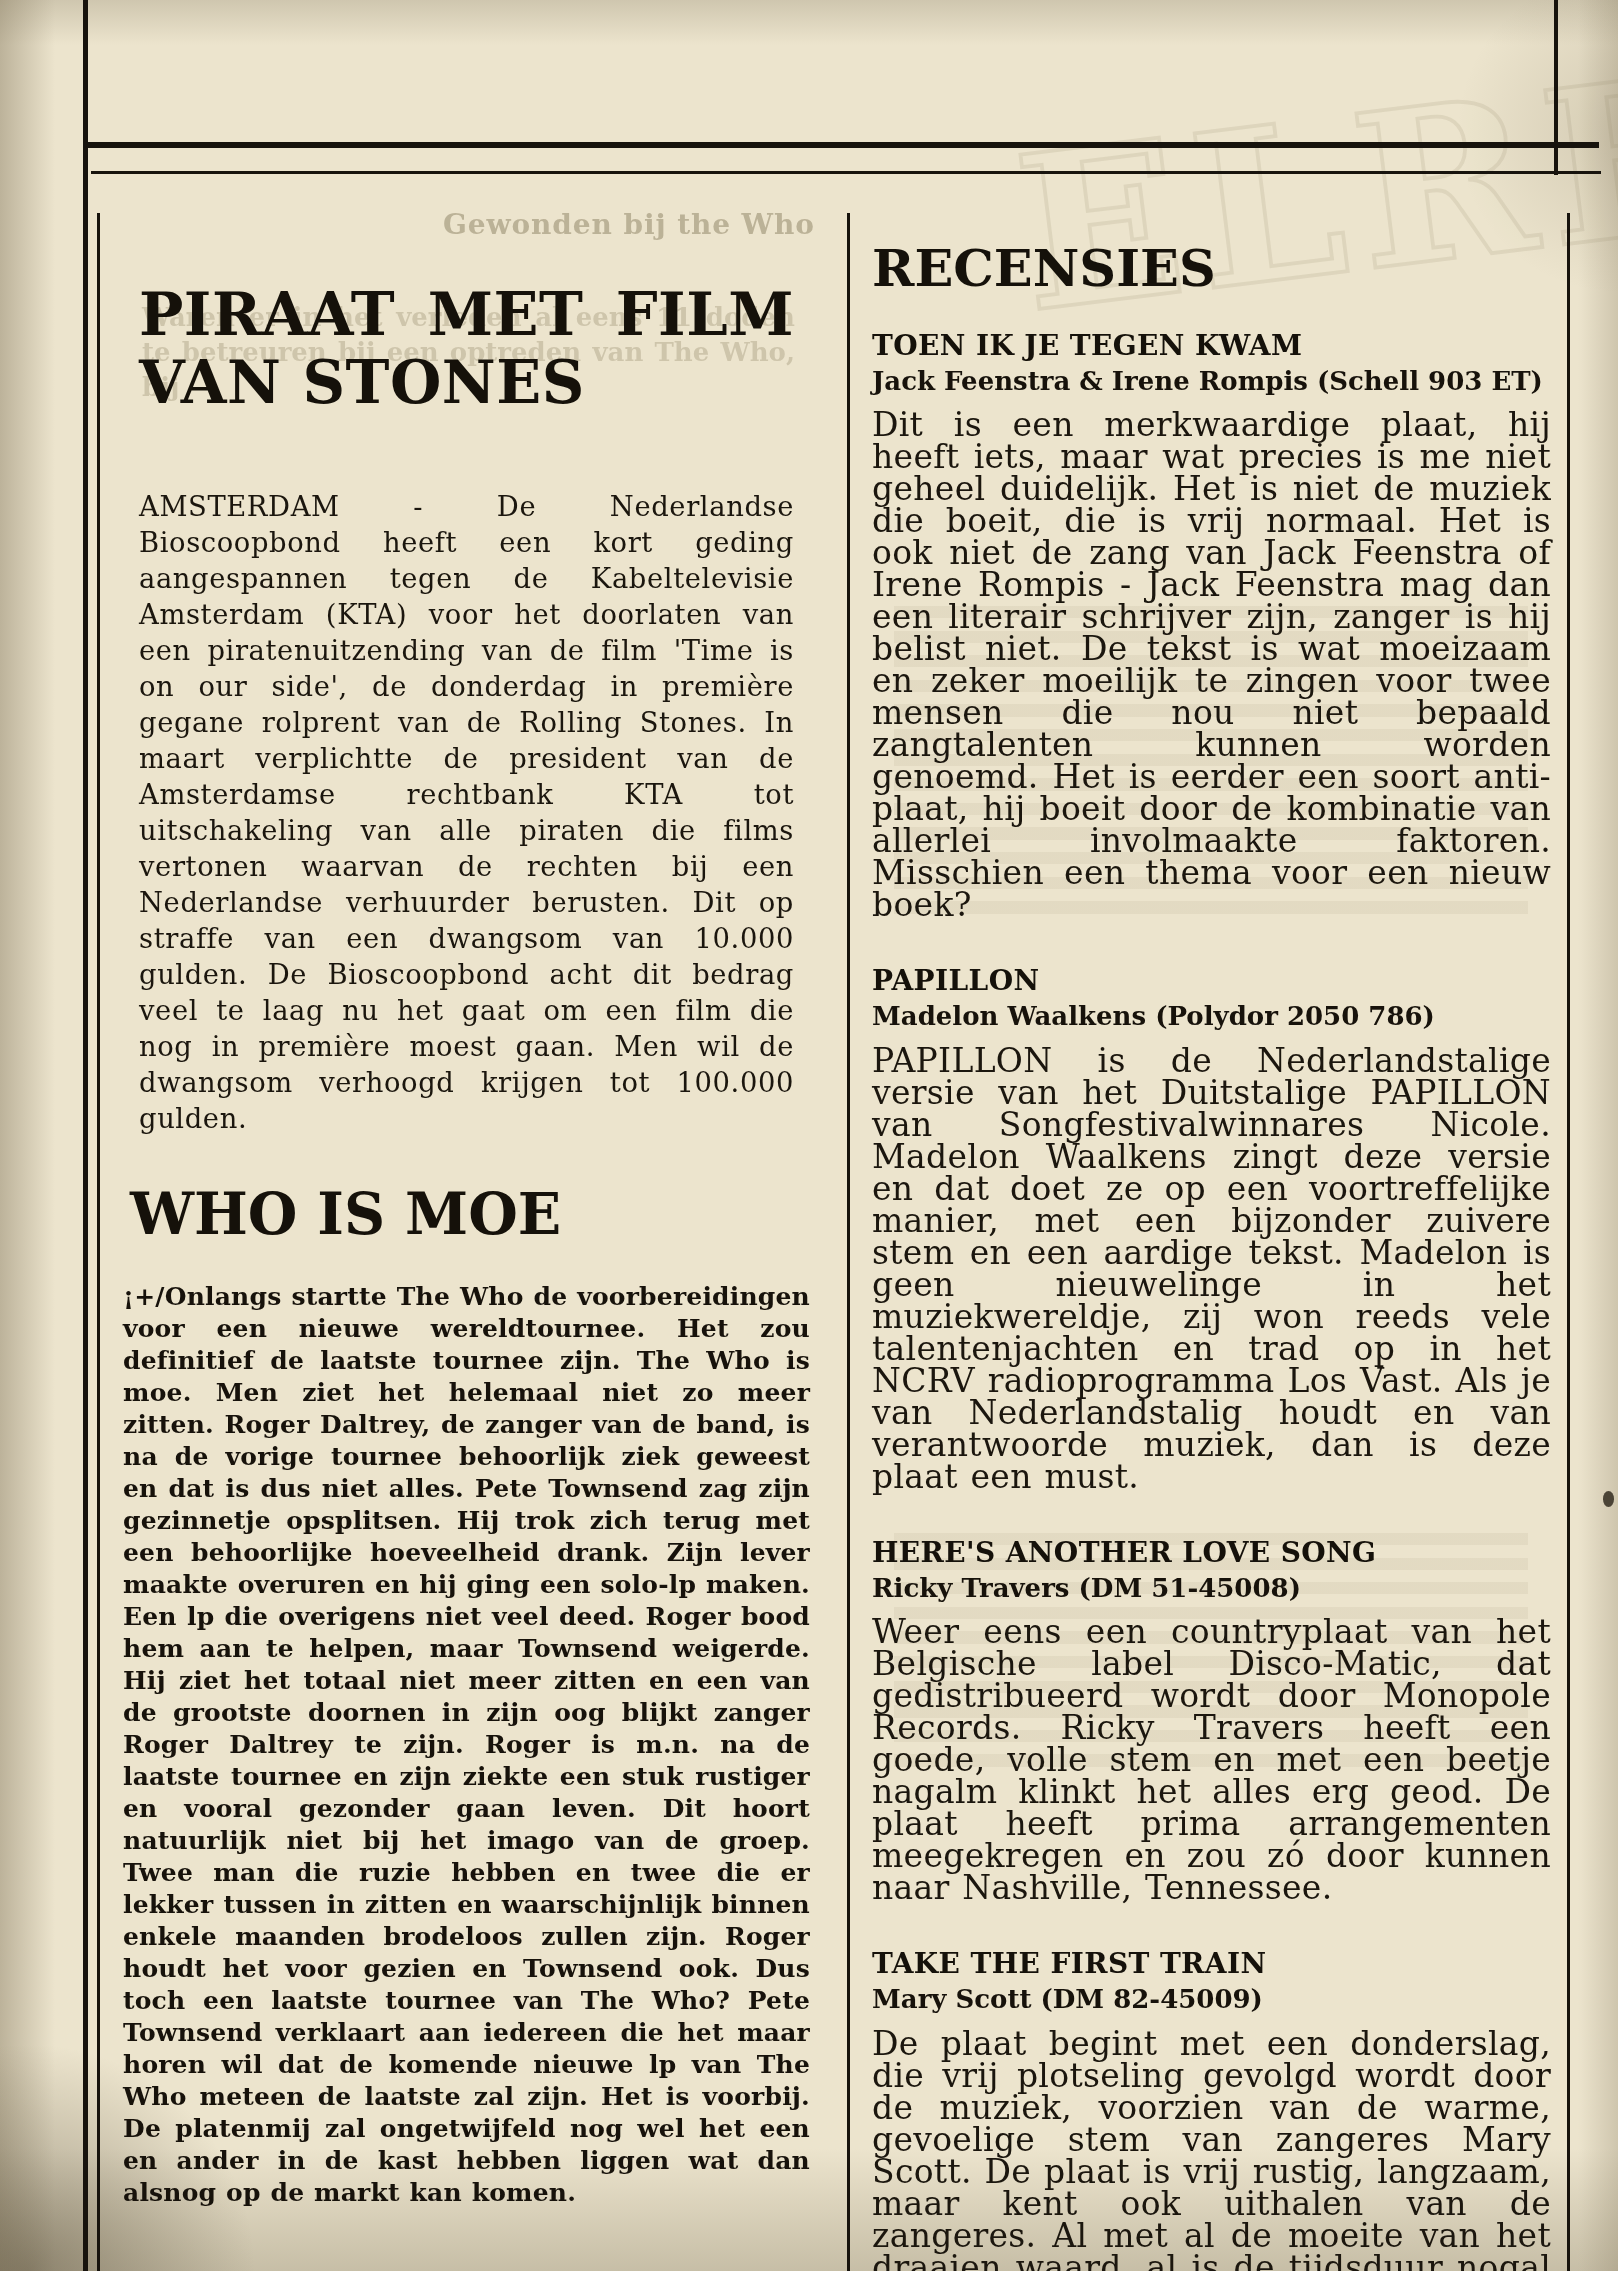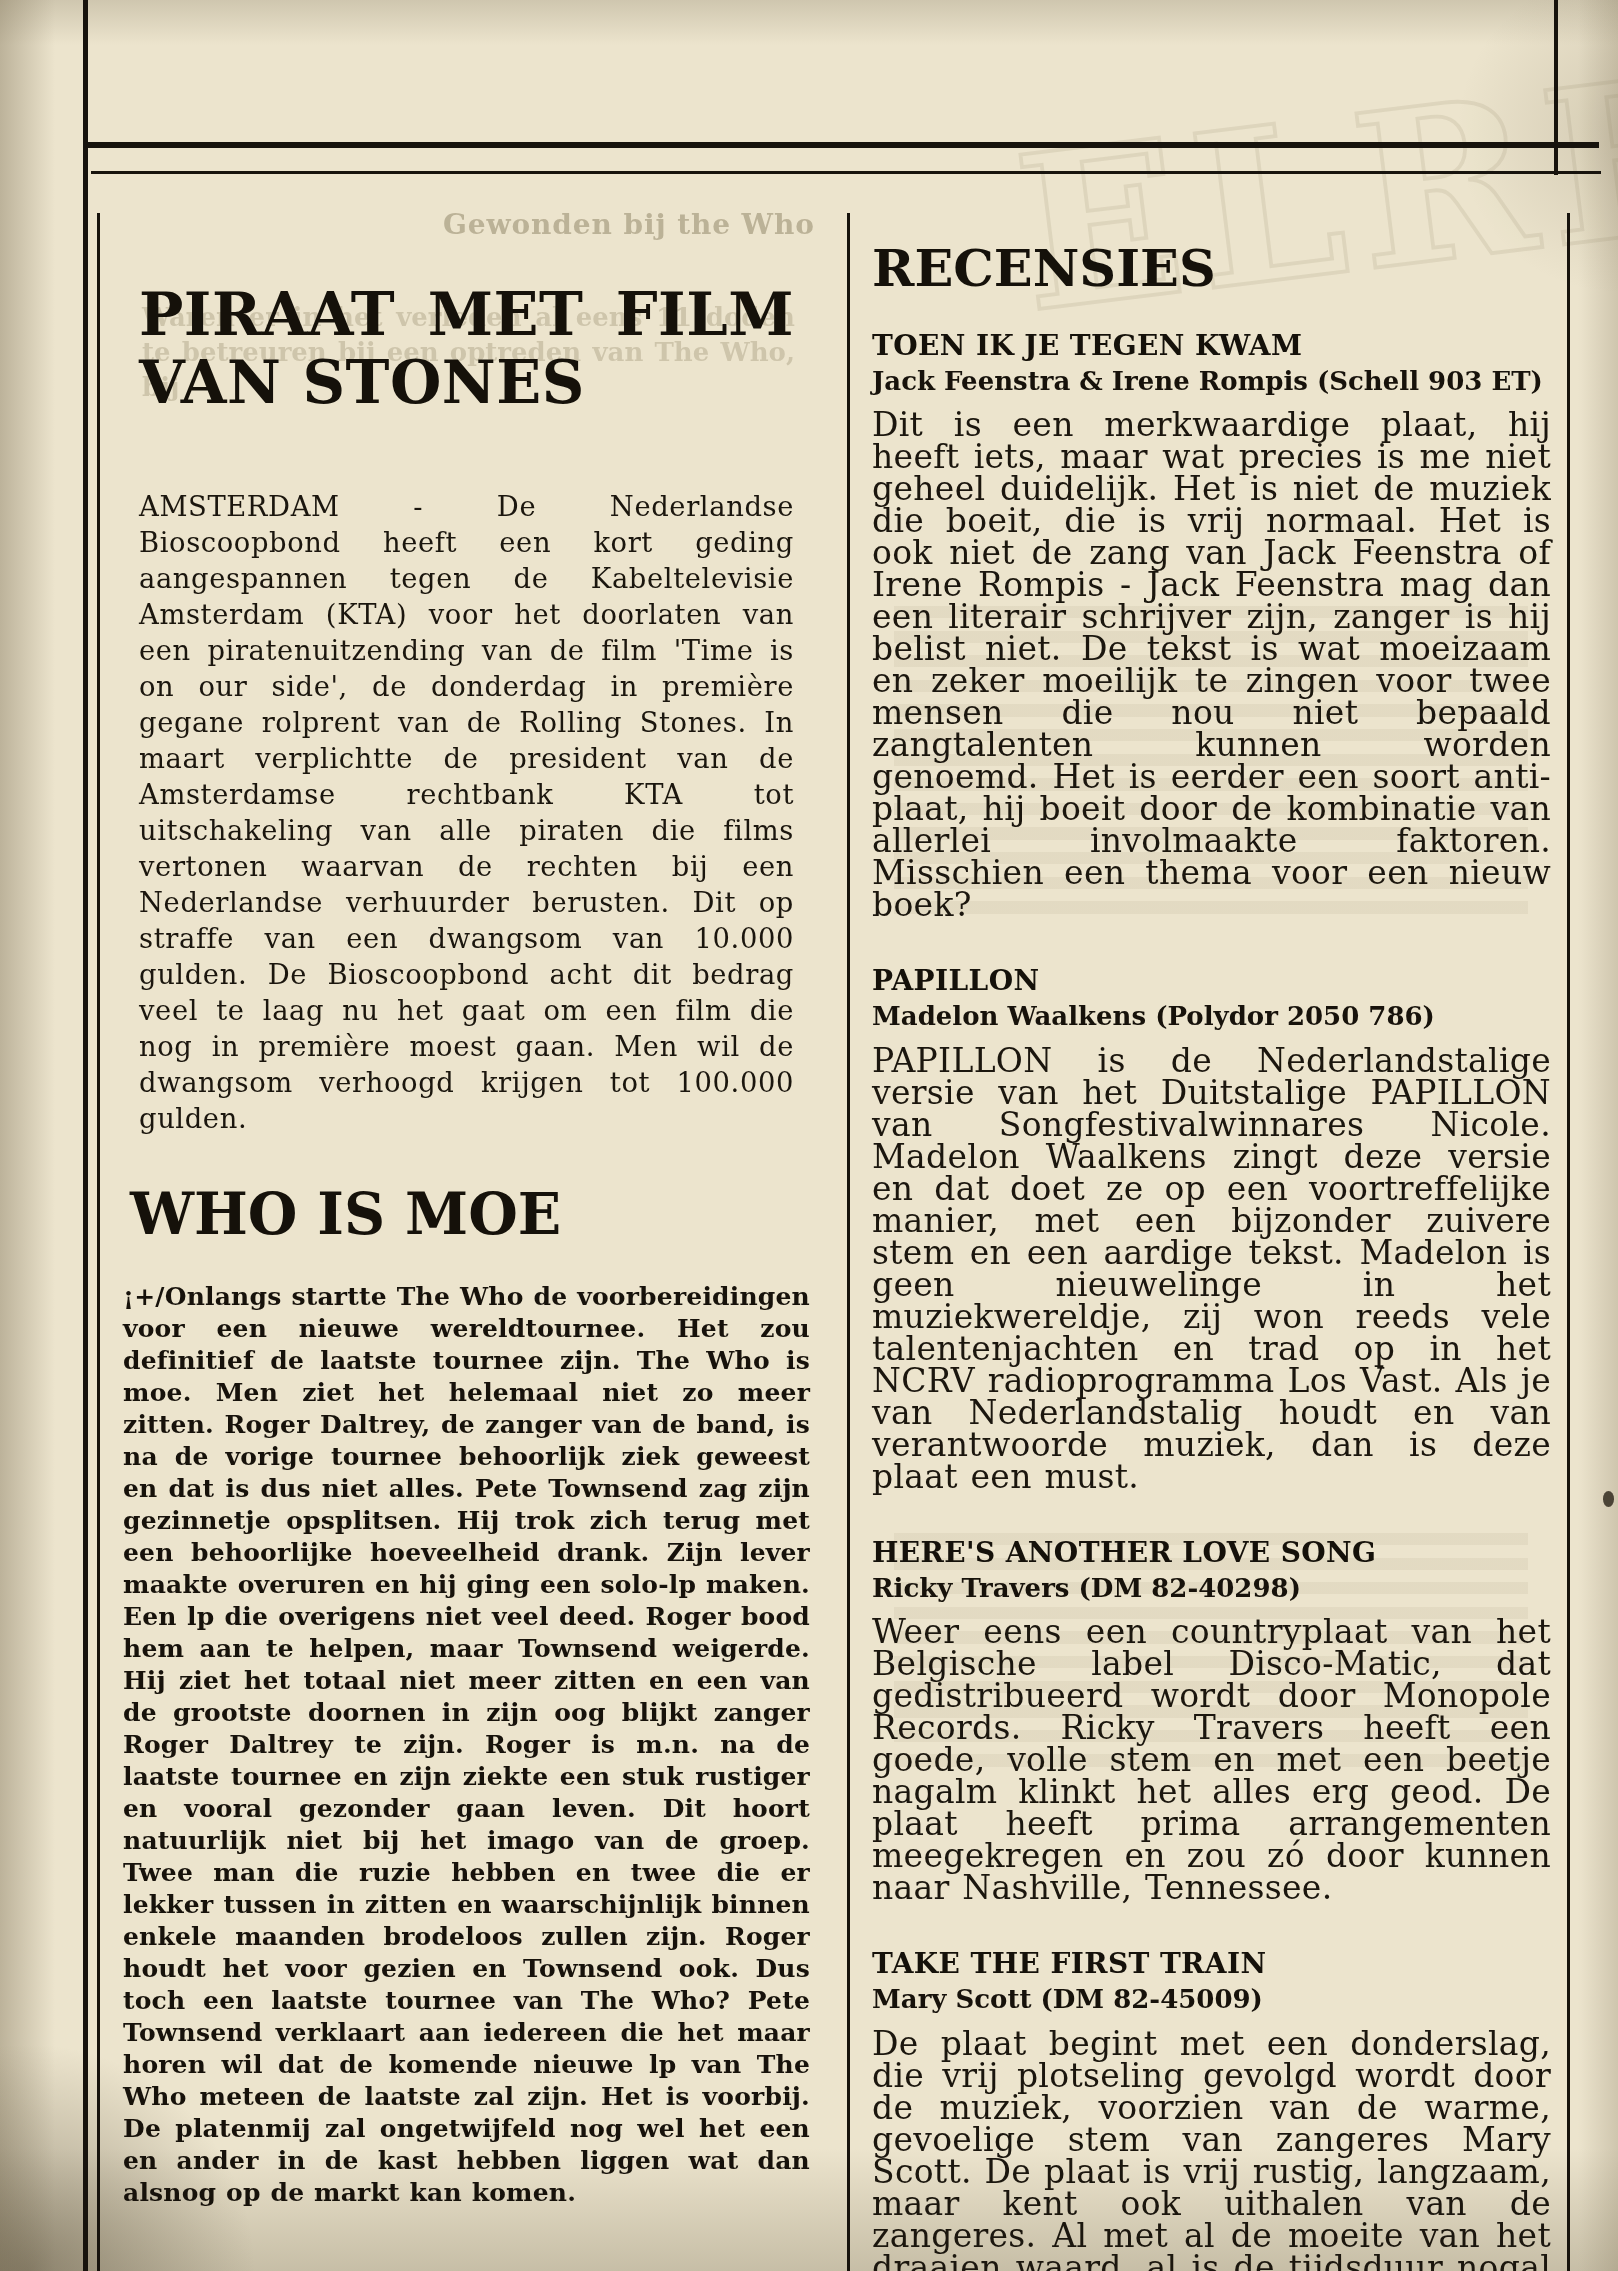--- a/index.html
+++ b/index.html
@@ -134,21 +134,21 @@
     </div>
 
     <div class="review">
       <div class="review-title">PAPILLON</div>
       <div class="review-artist">Madelon Waalkens (Polydor 2050 786)</div>
       <p class="review-body">PAPILLON is de Nederlandstalige versie van het Duitstalige PAPILLON van Songfestivalwinnares Nicole. Madelon Waalkens zingt deze versie en dat doet ze op een voortreffelijke manier, met een bijzonder zuivere stem en een aardige tekst. Madelon is geen nieuwelinge in het muziekwereldje, zij won reeds vele talentenjachten en trad op in het NCRV radioprogramma Los Vast. Als je van Nederlandstalig houdt en van verantwoorde muziek, dan is deze plaat een must.</p>
     </div>
 
     <div class="review">
       <div class="review-title">HERE'S ANOTHER LOVE SONG</div>
-      <div class="review-artist">Ricky Travers (DM 82-40298)</div>
+      <div class="review-artist">Ricky Travers (DM 51-45008)</div>
       <p class="review-body">Weer eens een countryplaat van het Belgische label Disco-Matic, dat gedistribueerd wordt door Monopole Records. Ricky Travers heeft een goede, volle stem en met een beetje nagalm klinkt het alles erg geod. De plaat heeft prima arrangementen meegekregen en zou zó door kunnen naar Nashville, Tennessee.</p>
     </div>
 
     <div class="review">
       <div class="review-title">TAKE THE FIRST TRAIN</div>
       <div class="review-artist">Mary Scott (DM 82-45009)</div>
       <p class="review-body">De plaat begint met een donderslag, die vrij plotseling gevolgd wordt door de muziek, voorzien van de warme, gevoelige stem van zangeres Mary Scott. De plaat is vrij rustig, langzaam, maar kent ook uithalen van de zangeres. Al met al de moeite van het draaien waard, al is de tijdsduur nogal gering: 2 minuten en 20 seconden.</p>
     </div>
   </div>
 

